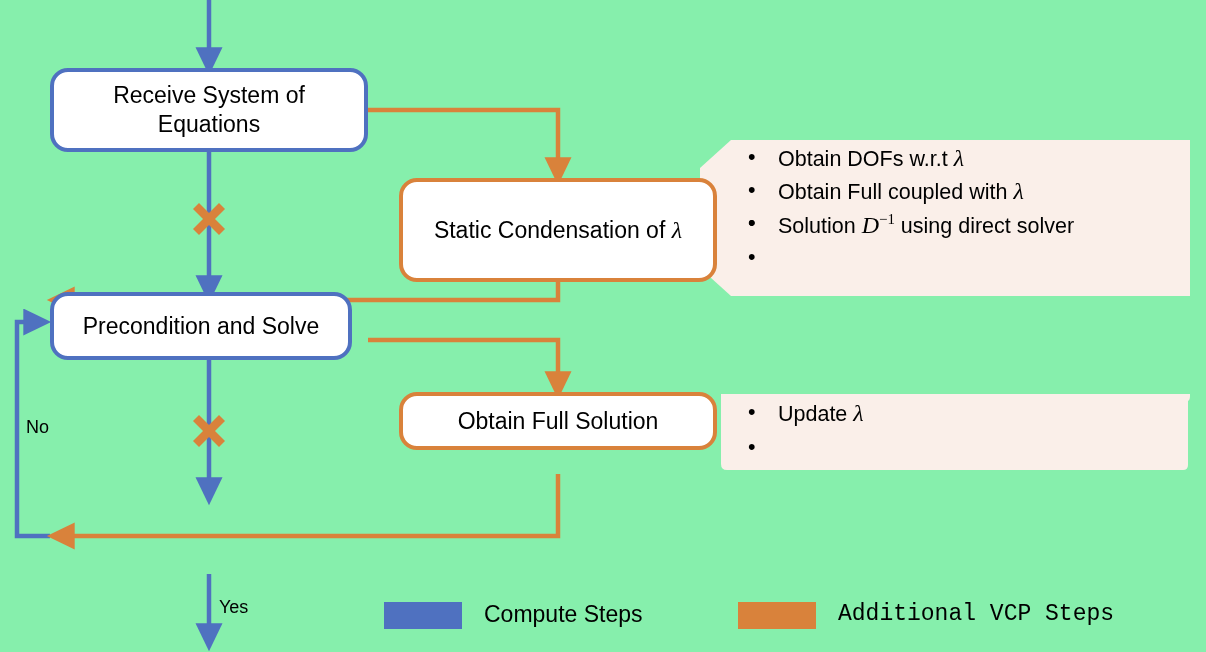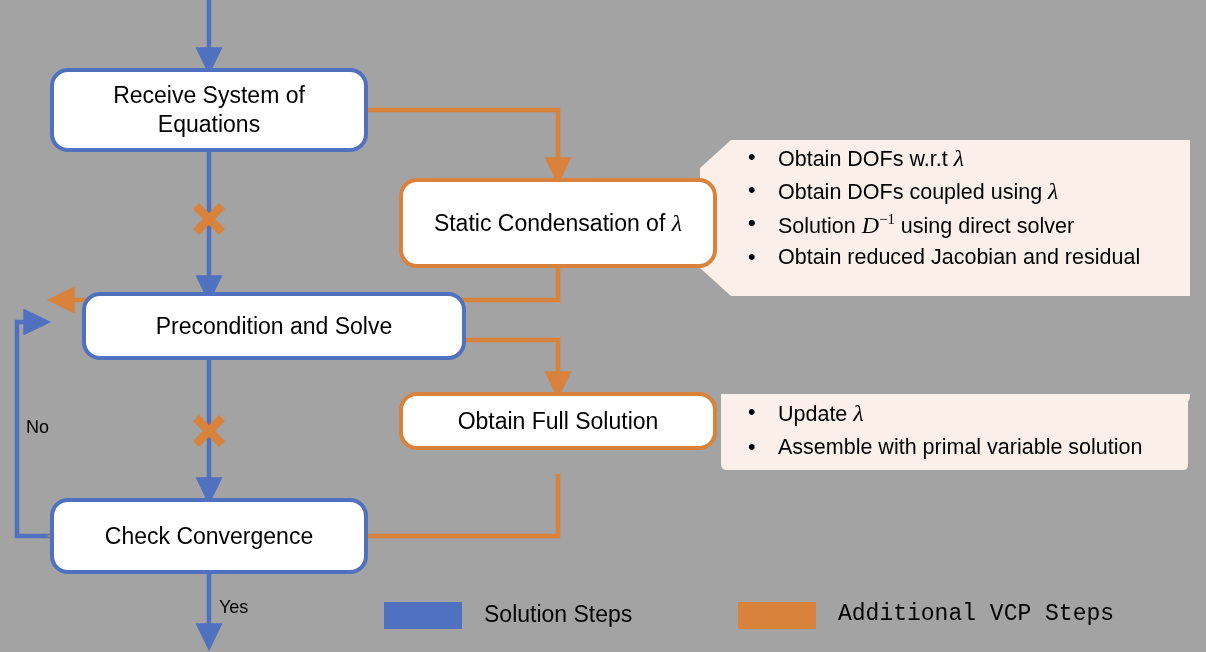--- a/index.html
+++ b/index.html
@@ -9,21 +9,21 @@
   }
   body {
     font-family: "Liberation Sans", sans-serif;
     color: #000000;
   }
   #canvas {
     position: relative;
     width: 1206px;
     height: 652px;
     overflow: hidden;
-    background: #a3a3a3;
+    background: #86efac;
   }
   #wires {
     position: absolute;
     left: 0;
     top: 0;
     width: 1206px;
     height: 652px;
   }
   .node {
     position: absolute;
@@ -137,65 +137,62 @@
       <path d="M731,140 L1190,140 L1190,296 L731,296 L700,268 L700,168 Z"></path>
       <path d="M721,394 L1190,394 L1190,396 Q1190,400 1188,401 L1188,465
                Q1188,470 1183,470 L727,470 Q721,470 721,464 Z"></path>
     </g>
   </svg>
 
   <div class="node node-blue" style="left:50px; top:68px; width:318px; height:84px;">
     <span class="node-label">Receive System of Equations</span>
   </div>
 
-  <div class="node node-orange" style="left:399px; top:178px; width:318px; height:90px;">
+  <div class="node node-orange" style="left:399px; top:178px; width:318px; height:104px;">
     <span class="node-label"><span>Static Condensation of </span><span class="mathvar">λ</span></span>
   </div>
 
-  <div class="node node-blue" style="left:50px; top:292px; width:384px; height:68px;margin-left:32px;">
+  <div class="node node-blue" style="left:50px; top:292px; width:302px; height:68px;">
     <span class="node-label">Precondition and Solve</span>
   </div>
 
   <div class="node node-orange" style="left:399px; top:392px; width:318px; height:58px;">
     <span class="node-label">Obtain Full Solution</span>
   </div>
 
-  <div class="node node-blue" style="left:50px; top:498px; width:318px; height:76px;">
-    <span class="node-label">Check Convergence</span>
-  </div>
 
   <ul class="panel-list" style="left:740px; top:145px; width:450px;">
     <li style="margin-bottom:6px;">
       <span class="bullet">•</span><span>Obtain DOFs w.r.t </span><span class="mathvar">λ</span>
     </li>
     <li style="margin-bottom:6px;">
-      <span class="bullet">•</span><span>Obtain DOFs coupled using </span><span class="mathvar">λ</span>
+      <span class="bullet">•</span><span>Obtain Full coupled with </span><span class="mathvar">λ</span>
     </li>
     <li style="margin-bottom:6px;">
       <span class="bullet">•</span>
     </li>
     <li style="margin-bottom:6px;">
       <span class="bullet">•</span><span>Solution </span><span class="mathvar"><span>D</span><sup>−1</sup></span><span> using direct solver</span>
     </li>
     <li>
-      <span class="bullet">•</span><span>Obtain reduced Jacobian and residual</span>
+      <span class="bullet">•</span>
     </li>
   </ul>
 
   <ul class="panel-list" style="left:740px; top:400px; width:450px;">
     <li style="margin-bottom:8px;">
       <span class="bullet">•</span><span>Update </span><span class="mathvar">λ</span>
     </li>
     <li>
-      <span class="bullet">•</span><span>Assemble with primal variable solution</span>
+      <span class="bullet">•</span>
     </li>
   </ul>
 
   <div class="edge-label" style="left:26px; top:417px;">No</div>
   <div class="edge-label" style="left:219px; top:597px;">Yes</div>
 
   <div class="legend-swatch" style="left:384px; top:602px; background:#4F71C0;"></div>
-  <div class="legend-text" style="left:484px; top:601px;">Solution Steps</div>
+  <div class="legend-text" style="left:484px; top:601px;">Compute Steps</div>
 
   <div class="legend-swatch" style="left:738px; top:602px; background:#D9823B;"></div>
   <div class="legend-text" style="left:838px; top:601px;font-family:Liberation Mono, monospace;">Additional VCP Steps</div>
 
 </div>
 
 </body></html>

